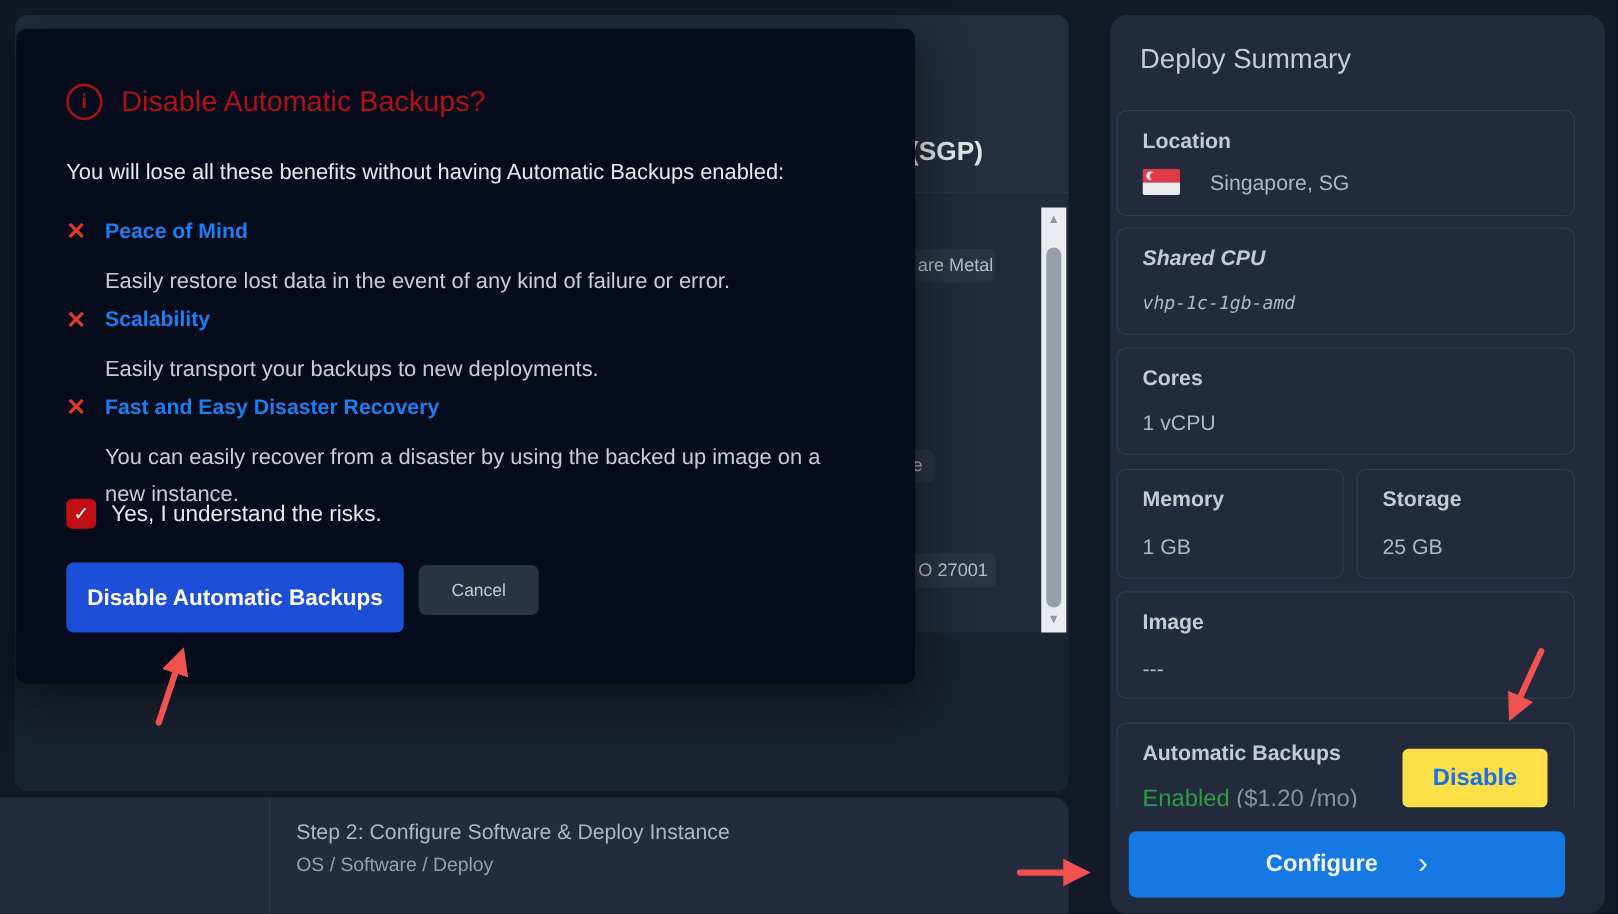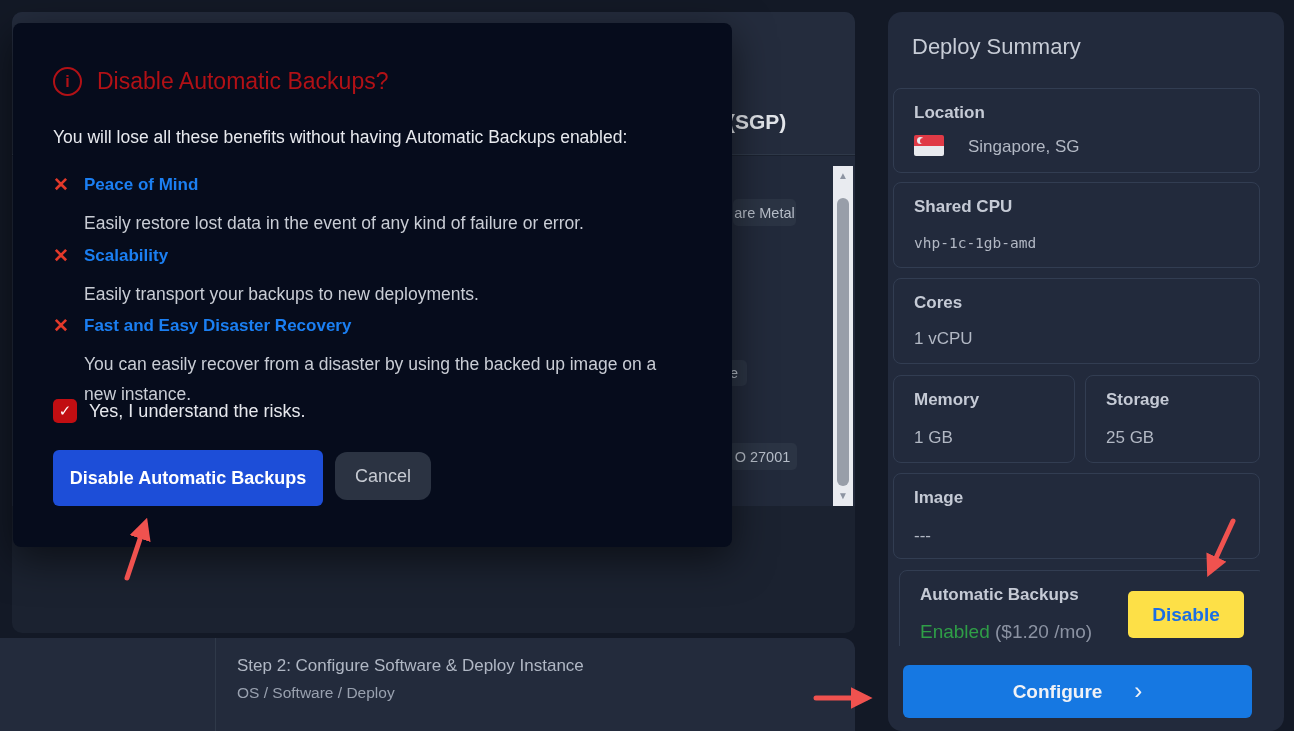--- a/index.html
+++ b/index.html
@@ -63,22 +63,22 @@
   .x-icon { color:#e2392a; font-size:19px; font-weight:700; width:18px; }
   .benefit-title { color:#1b7ff2; font-size:17px; font-weight:700; }
   .benefit-desc { margin:12px 0 0 31px; font-size:17.5px; color:#c9cdd5; max-width:612px; line-height:30px; }
   .check-row { position:absolute; left:40px; top:376px; display:flex; align-items:center; gap:12px; }
   .checkbox { width:24px; height:24px; border-radius:5px; background:#c10e12; color:#fff;
     display:flex; align-items:center; justify-content:center; font-size:15px; cursor:pointer; }
   .check-label { font-size:18px; color:#e7e9ee; }
   .confirm-btn { position:absolute; left:40px; top:427px; width:270px; height:56px;
     background:#1d4ed8; border:none; border-radius:6px; color:#ffffff; font-weight:700; font-size:18px;
     font-family:"Liberation Sans", sans-serif; cursor:pointer; }
-  .cancel-btn { position:absolute; left:322px; top:429px; width:96px; height:48px;
-    background:#2b3342; border:none; border-radius:12px; color:#c6cad2; font-size:18px;
+  .cancel-btn { position:absolute; left:322px; top:429px; width:96px; height:40px;
+    background:#2b3342; border:none; border-radius:6px; color:#c6cad2; font-size:14px;
     font-family:"Liberation Sans", sans-serif; cursor:pointer; }
   
   .arrows { position:absolute; left:0; top:0; width:1294px; height:731px; pointer-events:none; }
 </style>
 </head>
 <body>
 
 <div id="screen">
 
   <div class="main-panel">
@@ -116,21 +116,21 @@
       <div class="card-label">Location</div>
       <div class="flag">
         <div class="red"></div>
           <div class="white"></div>
           <div class="crescent"></div>
           <div class="crescent-cut"></div>
       </div>
       <div class="card-value" style="left:60px; top:48px;margin-left:14px;">Singapore, SG</div>
     </div>
 
-    <div class="card" style="left:5px; top:170px; width:367px; height:86px;">
+    <div class="card" style="left:5px; top:170px; width:367px; height:86px;font-style:italic;">
       <div class="card-label">Shared CPU</div>
       <div class="card-value mono" style="top:52px;">vhp-1c-1gb-amd</div>
     </div>
 
     <div class="card" style="left:5px; top:266px; width:367px; height:86px;">
       <div class="card-label">Cores</div>
       <div class="card-value" style="top:50px;">1 vCPU</div>
     </div>
 
     <div class="card" style="left:5px; top:363px; width:182px; height:88px;">
@@ -141,21 +141,21 @@
       <div class="card-label">Storage</div>
       <div class="card-value" style="top:52px;">25 GB</div>
     </div>
 
     <div class="card" style="left:5px; top:461px; width:367px; height:86px;">
       <div class="card-label">Image</div>
       <div class="card-value" style="top:52px;">---</div>
     </div>
 
     <div style="position:absolute; left:5px; top:558px; width:367px; height:76px; overflow:hidden;">
-      <div class="card" style="left:0; top:0; width:367px; height:100px;margin-left:6px;">
+      <div class="card" style="left:0; top:8px; width:367px; height:100px;">
         <div class="card-label">Automatic Backups</div>
         <div style="position:absolute; left:20px; top:50px; font-size:19px;">
           <span class="status-green">Enabled</span>
           <span class="status-price">($1.20 /mo)</span>
         </div>
         <button class="disable-btn">Disable</button>
       </div>
     </div>
   </div>
 

